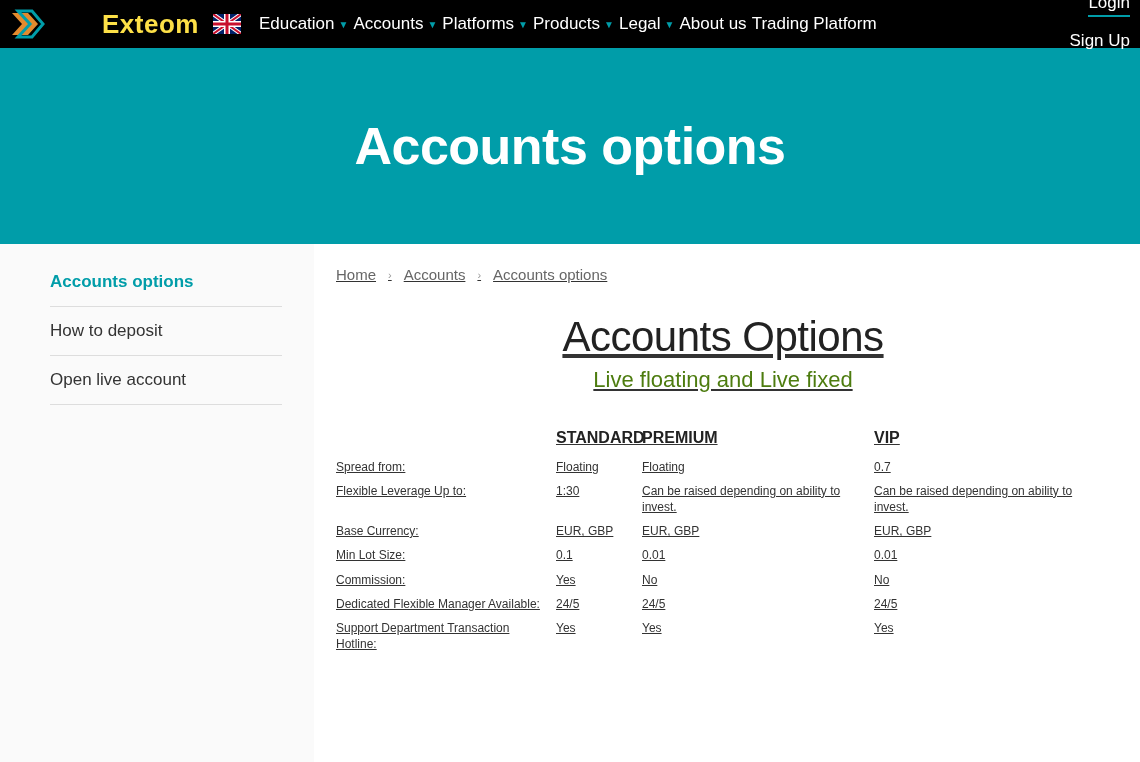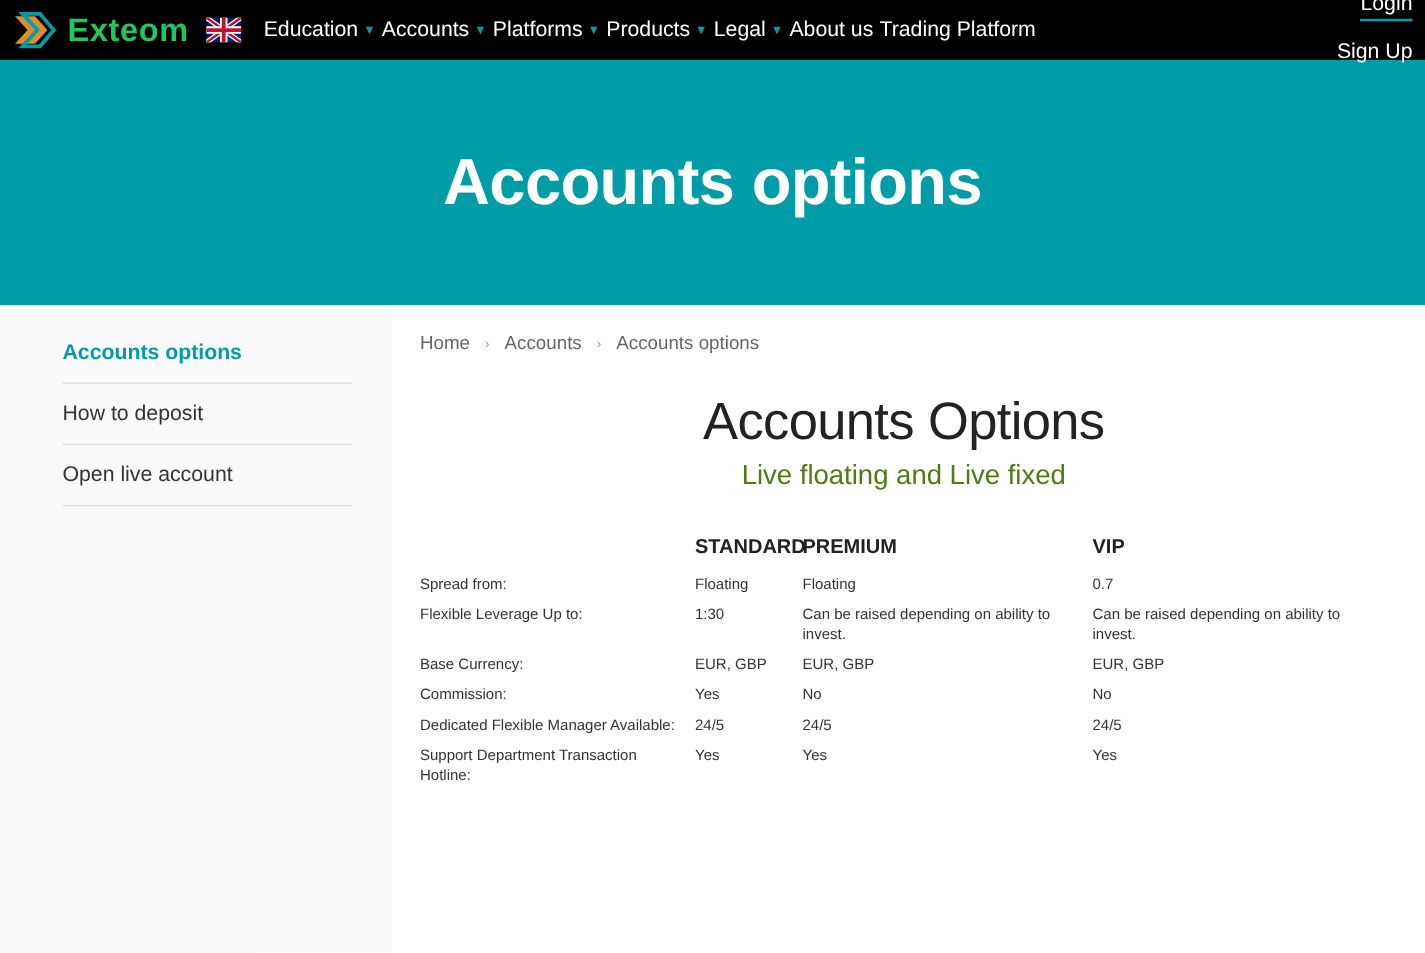--- a/index.html
+++ b/index.html
@@ -2,40 +2,40 @@
 <html><head>
 <meta charset="utf-8">
 <style>
 * { margin: 0; padding: 0; box-sizing: border-box; }
 body { font-family: -apple-system, "Segoe UI", Helvetica, Arial, sans-serif; width: 1140px; height: 762px; background: #fff; color: #333; overflow: hidden; }
 
 
 .header { background: #000; height: 48px; display: flex; align-items: center; padding: 0 10px 0 10px; }
 .logo-wrap { display: flex; align-items: center; gap: 8px; margin-right: 8px; }
 .logo-arrow svg { display: block; }
-.logo-text { color: #22c55e; font-size: 26px; font-weight: 600; letter-spacing: 0.5px; }
+.logo-text { color: #fde047; font-size: 26px; font-weight: 600; letter-spacing: 0.5px; margin-left: 48px; }
 .flag { width: 28px; height: 20px; margin-left: 6px; margin-right: 18px; }
 .nav { display: flex; align-items: center; gap: 5px; flex: 1; }
 .nav-item { color: #fff; font-size: 17px; cursor: pointer; display: flex; align-items: center; gap: 4px; white-space: nowrap; }
 .nav-item .chev { font-size: 10px; color: #009da9; }
 .nav-right { display: flex; align-items: flex-end; gap: 14px; margin-left: auto; flex-direction: column; }
 .nav-right .nav-item { border-bottom: 2px solid transparent; padding-bottom: 2px; }
 .nav-right .login { border-bottom: 2px solid #009da9; }
 
 
 .hero { background: #009da9; height: 196px; display: flex; align-items: center; justify-content: center; }
 .hero-title { color: #fff; font-size: 52px; font-weight: 700; letter-spacing: -0.5px; }
 
 
 .body { display: flex; height: calc(762px - 48px - 196px); }
 .sidebar { width: 314px; background: #fafafa; padding: 14px 32px 0 50px; }
 .sidebar-item { padding: 14px 0; border-bottom: 1px solid #ddd; font-size: 17px; color: #333; cursor: pointer; }
 .sidebar-item.active { color: #009da9; font-weight: 600; }
 
-.main { flex: 1; background: #fff; padding: 22px 30px 0 22px; }
+.main { flex: 1; background: #fff; padding: 22px 30px 0 22px; text-decoration: underline; }
 .breadcrumb { font-size: 15px; color: #666; display: flex; align-items: center; gap: 12px; }
 .breadcrumb .sep { color: #999; font-size: 11px; }
 .content-heading { text-align: center; font-size: 42px; font-weight: 400; color: #222; margin-top: 30px; letter-spacing: -0.5px; }
 .content-sub { text-align: center; font-size: 22px; color: #4d7c0f; margin-top: 6px; font-weight: 400; }
 
 .table { width: 100%; border-collapse: collapse; margin-top: 30px; table-layout: fixed; }
 .table th, .table td { text-align: left; padding: 4px 6px 4px 0; font-size: 12px; vertical-align: top; line-height: 1.35; font-weight: 400; }
 .table th { font-weight: 700; color: #222; font-size: 16px; padding-bottom: 6px; }
 .col-label { width: 220px; color: #333; }
 .col-std { width: 86px; margin-top: 36px; }
@@ -121,20 +121,26 @@
             <td class="col-prem">Can be raised depending on ability to invest.</td>
             <td class="col-vip">Can be raised depending on ability to invest.</td>
           </tr>
           <tr>
             <td class="col-label">Base Currency:</td>
             <td class="col-std">EUR, GBP</td>
             <td class="col-prem">EUR, GBP</td>
             <td class="col-vip">EUR, GBP</td>
           </tr>
           <tr>
+            <td class="col-label">Min Lot Size:</td>
+            <td class="col-std">0.1</td>
+            <td class="col-prem">0.01</td>
+            <td class="col-vip">0.01</td>
+          </tr>
+          <tr>
             <td class="col-label">Commission:</td>
             <td class="col-std">Yes</td>
             <td class="col-prem">No</td>
             <td class="col-vip">No</td>
           </tr>
           <tr>
             <td class="col-label">Dedicated Flexible Manager Available:</td>
             <td class="col-std">24/5</td>
             <td class="col-prem">24/5</td>
             <td class="col-vip">24/5</td>

